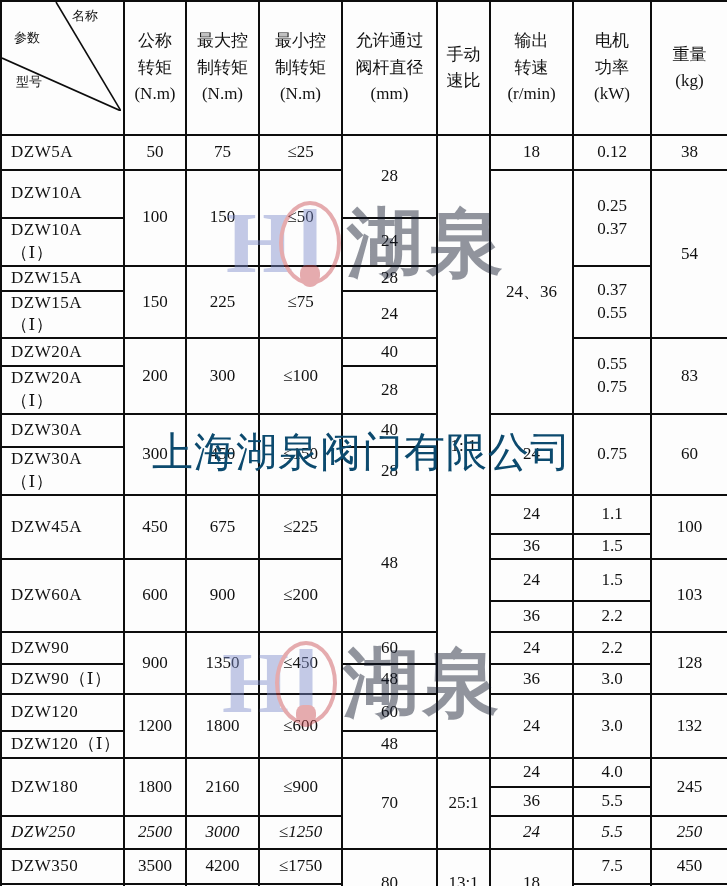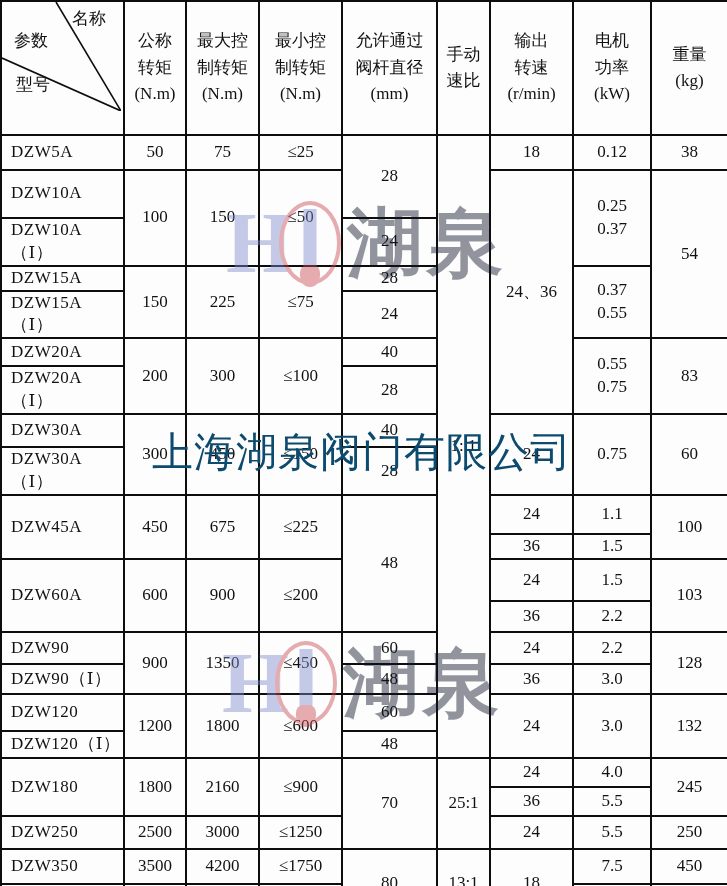--- a/index.html
+++ b/index.html
@@ -5,21 +5,21 @@
   html,body{margin:0;padding:0;background:#e8e8e8;}
   .page{position:relative;width:727px;height:886px;background:#fdfdfd;overflow:hidden;
         font-family:"Liberation Serif","DejaVu Serif",serif;color:#111;}
   table.spec{border-collapse:collapse;table-layout:fixed;width:725px;margin:0;}
   th,td{border:2px solid #0d0d0d;padding:0;text-align:center;vertical-align:middle;
         font-size:17px;line-height:1.35;white-space:pre-line;font-weight:normal;
         overflow:hidden;}
   thead th{height:109px;line-height:1.55;}
   th.corner{position:relative;padding:0;}
   th.corner svg{position:absolute;left:0;top:0;}
-  th.corner .lbl{position:absolute;font-size:17px;white-space:nowrap;}
+  th.corner .lbl{position:absolute;font-size:13px;white-space:nowrap;}
   .lbl-name{left:70px;top:4px;}
   .lbl-param{left:12px;top:26px;}
   .lbl-model{left:14px;top:70px;}
   td.model{text-align:left;padding-left:9px;letter-spacing:.5px;}
   
   .wm{position:absolute;pointer-events:none;}
   .wm-logo{display:flex;align-items:center;opacity:.45;}
   .wm-h{font-size:86px;font-weight:bold;color:#7d8ccb;line-height:1;
         font-family:"Liberation Serif",serif;}
   .wm-ring{position:relative;width:54px;height:76px;border:4px solid #c94a50;
@@ -217,21 +217,21 @@
           <td rowspan="3">70</td>
           <td rowspan="3">25:1</td>
           <td>24</td>
           <td>4.0</td>
           <td rowspan="2">245</td>
         </tr>
         <tr style="height: 29px;">
           <td>36</td>
           <td>5.5</td>
         </tr>
-        <tr style="height: 33px;">
+        <tr style="height: 33px; font-style: italic;">
           <td class="model">DZW250</td>
           <td>2500</td>
           <td>3000</td>
           <td>≤1250</td>
           <td>24</td>
           <td>5.5</td>
           <td>250</td>
         </tr>
         <tr style="height: 35px;">
           <td class="model">DZW350</td>

